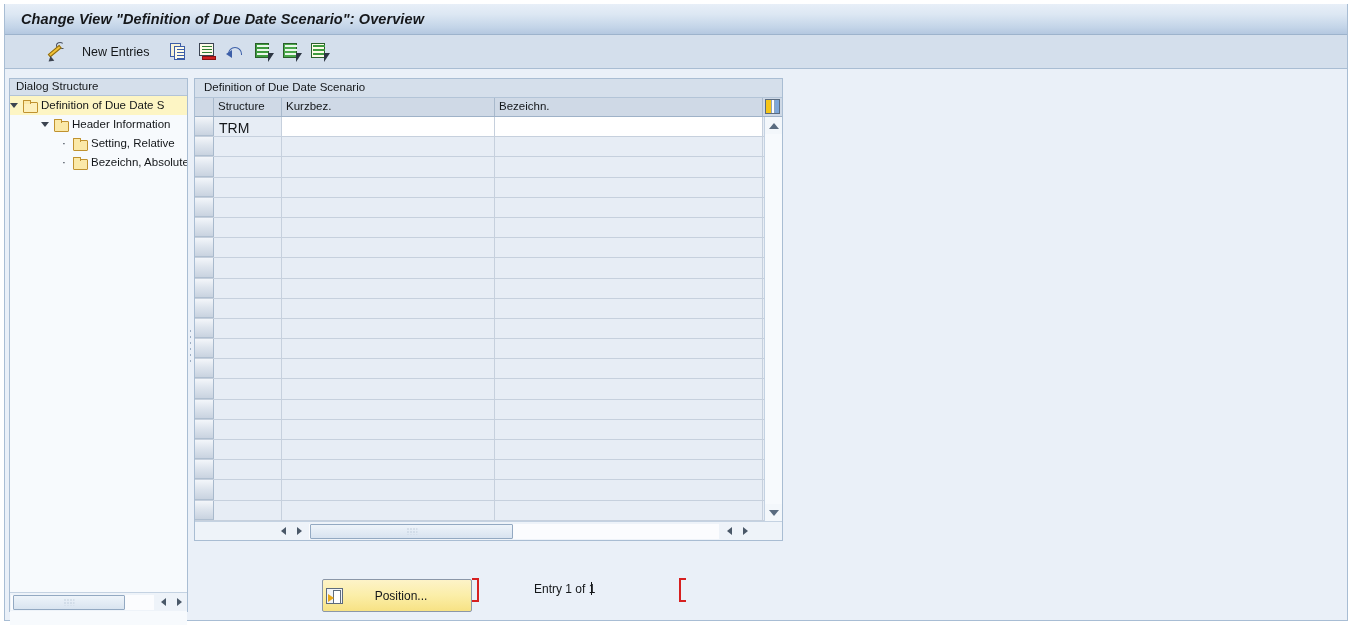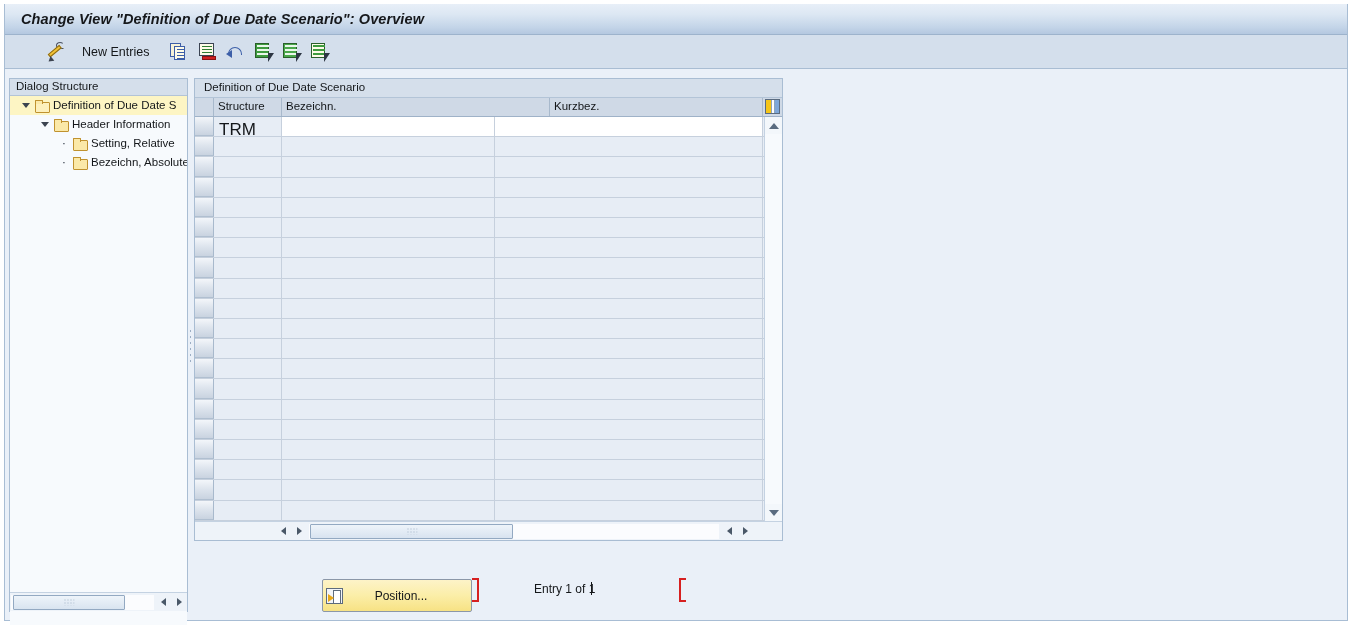--- a/index.html
+++ b/index.html
@@ -109,21 +109,21 @@
   .tree-row {
     height: 19px;
     display: flex; align-items: center;
     white-space: nowrap;
     font-size: 11.5px;
     color: #14171a;
     cursor: default;
     border-bottom: 1px solid transparent;
   }
   .tree-row.selected { background: #fdf5c4; }
-  .tree-row.lvl0 { padding-left: 12px; }
+  .tree-row.lvl0 { padding-left: 0; }
   .tree-row.lvl1 { padding-left: 31px; }
   .tree-row.lvl2 { padding-left: 50px; }
   .arrow-d {
     width: 0; height: 0;
     border-left: 4px solid transparent;
     border-right: 4px solid transparent;
     border-top: 5px solid #3c4450;
     margin-right: 5px;
     flex: 0 0 auto;
   }
@@ -285,21 +285,21 @@
   .grow .sel {
     width: 19px; flex: 0 0 auto;
     background: linear-gradient(to bottom, #f3f6fa 0%, #dde4ed 48%, #c9d3e0 100%);
     border-right: 1px solid #a8b9cc;
     border-bottom: 1px solid #b0bfd0;
     cursor: default;
   }
   .grow .c {
     flex: 0 0 auto;
     border-right: 1px solid #c6d0dd;
-    font-size: 17px;
+    font-size: 14px;
     color: #14171a;
     padding: 3px 0 0 5px;
     white-space: nowrap;
     overflow: hidden;
   }
   .grow .c1 { width: 68px; }
   .grow .c2 { width: 213px; }
   .grow .c3 { width: 268px; }
   .grow.data .c { background: #ffffff; }
   .grow.data .c1 { background: #e7edf5; }
@@ -641,22 +641,22 @@
       </div>
 
       <div class="table-panel">
         <div class="tp-title">Definition of Due Date Scenario</div>
 
         <div class="grid-wrap">
 
           <div class="grid-header">
             <div class="gh-sel"></div>
             <div class="gh-cell gh-c1">Structure</div>
+            <div class="gh-cell gh-c2">Kurzbez.</div>
             <div class="gh-cell gh-c3">Bezeichn.</div>
-            <div class="gh-cell gh-c2">Kurzbez.</div>
             <div class="gh-conf">
               <div class="conf-ico">
                   <i></i>
                   <i></i>
                   <i></i>
                 </div>
             </div>
           </div>
 
           <div class="rows-area">

